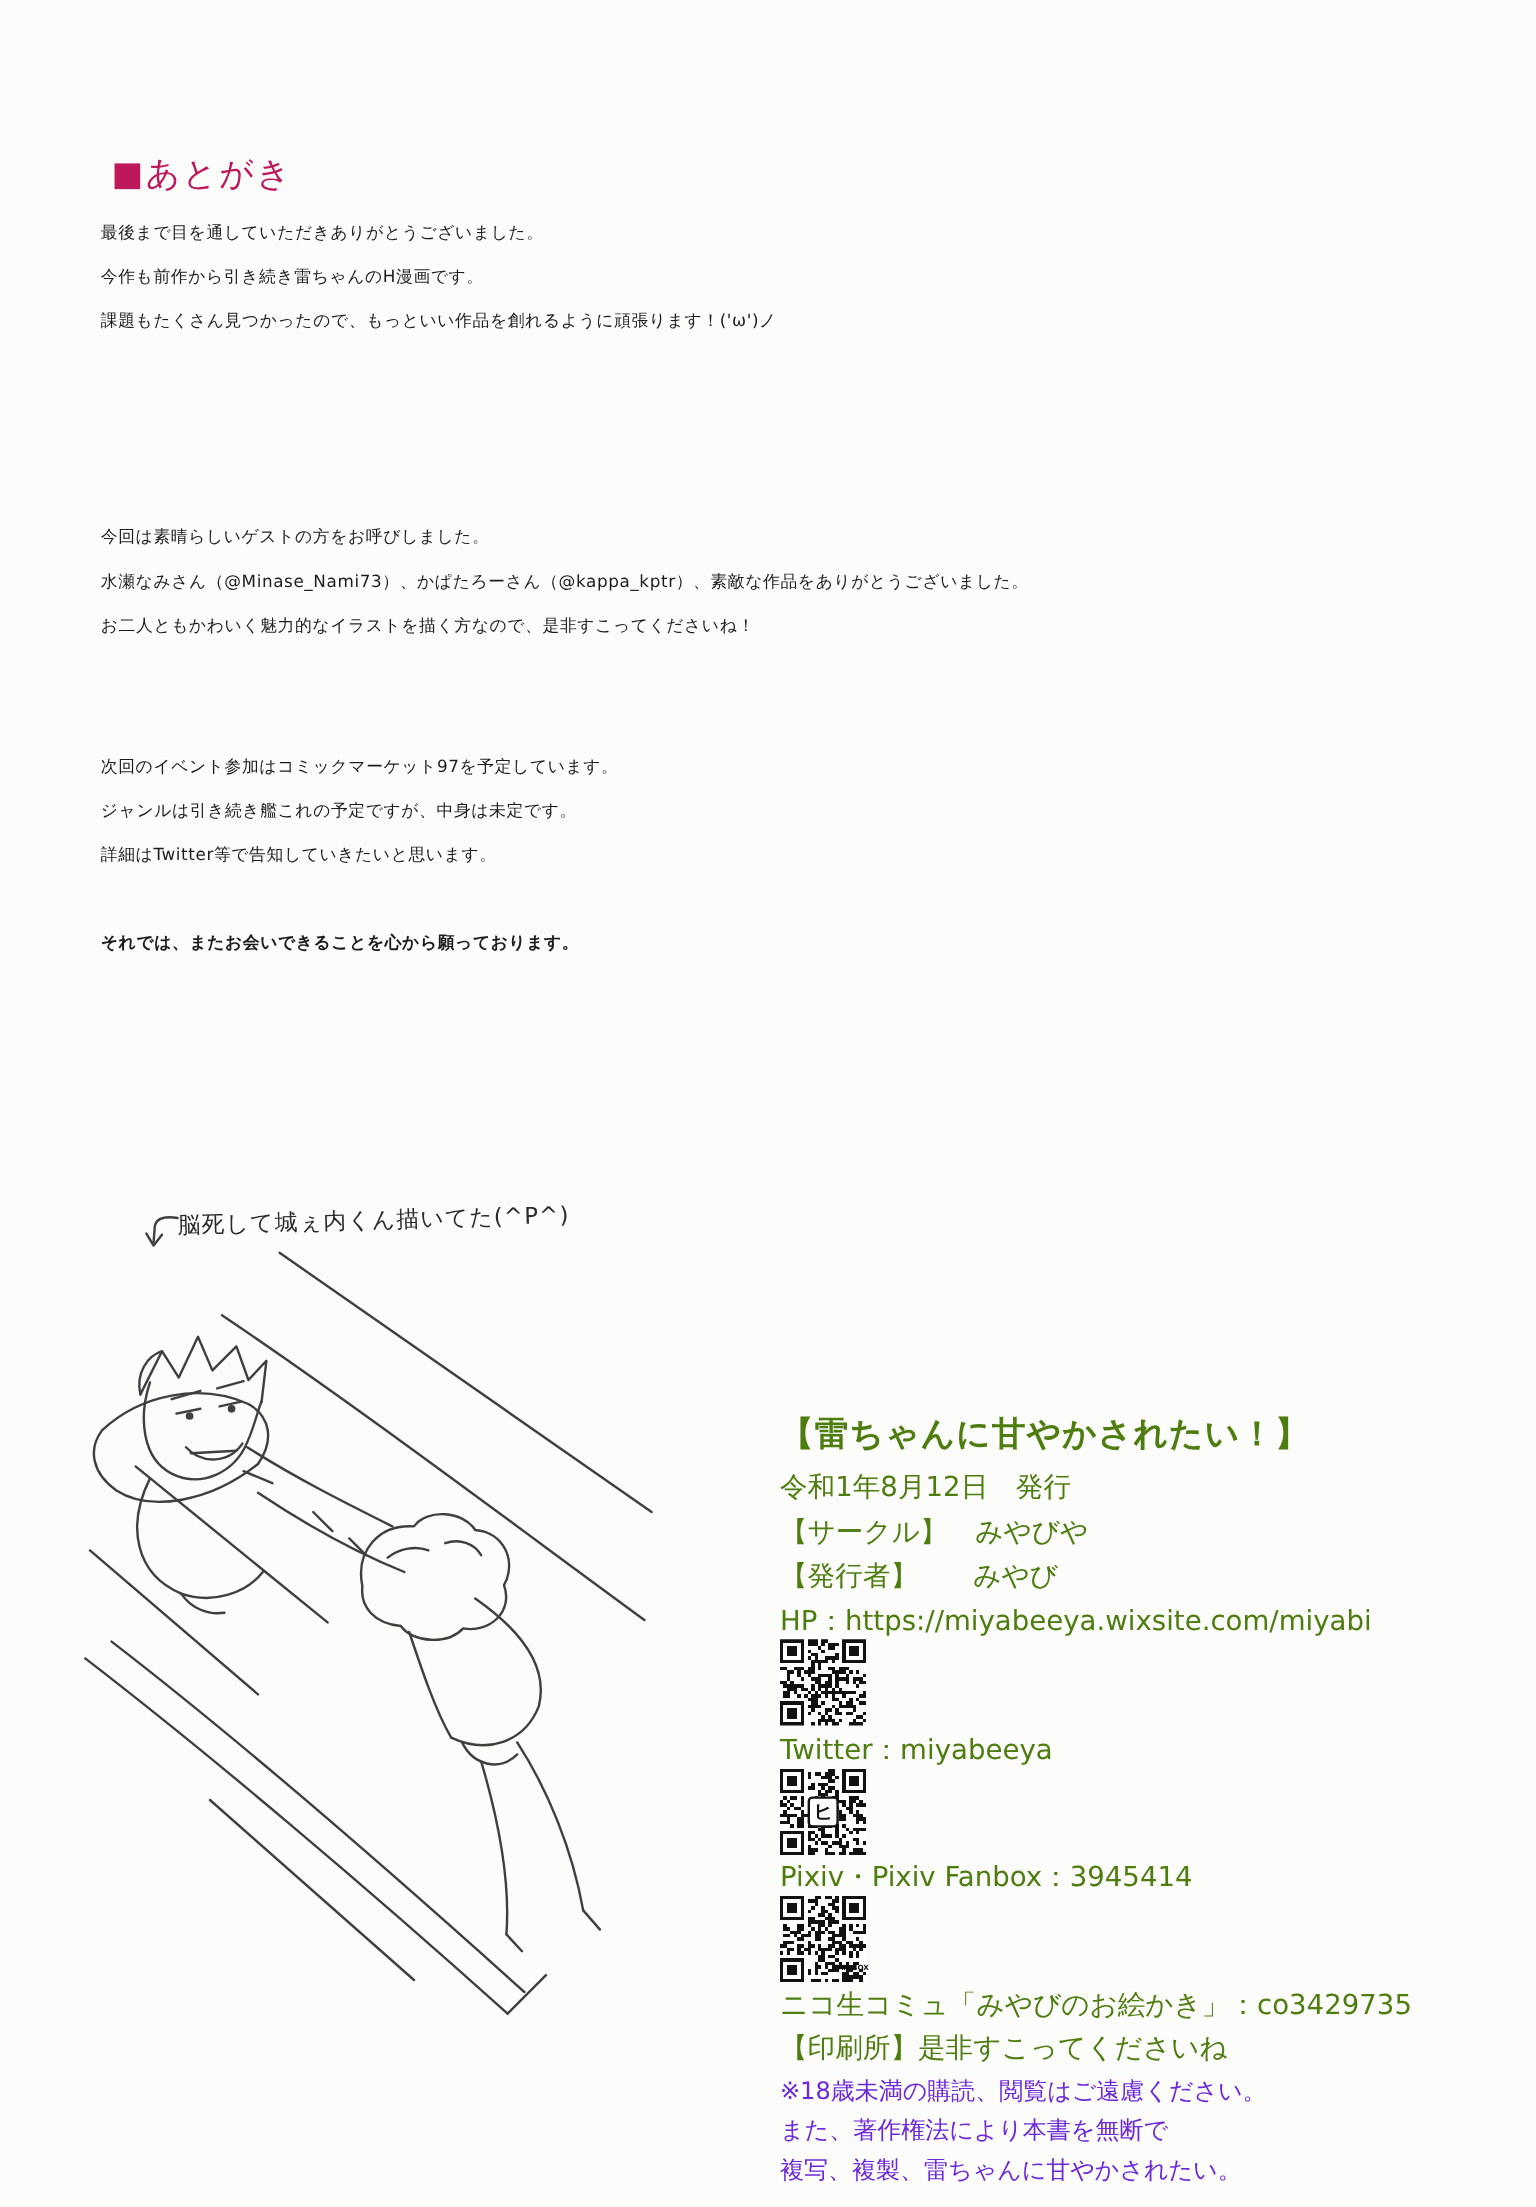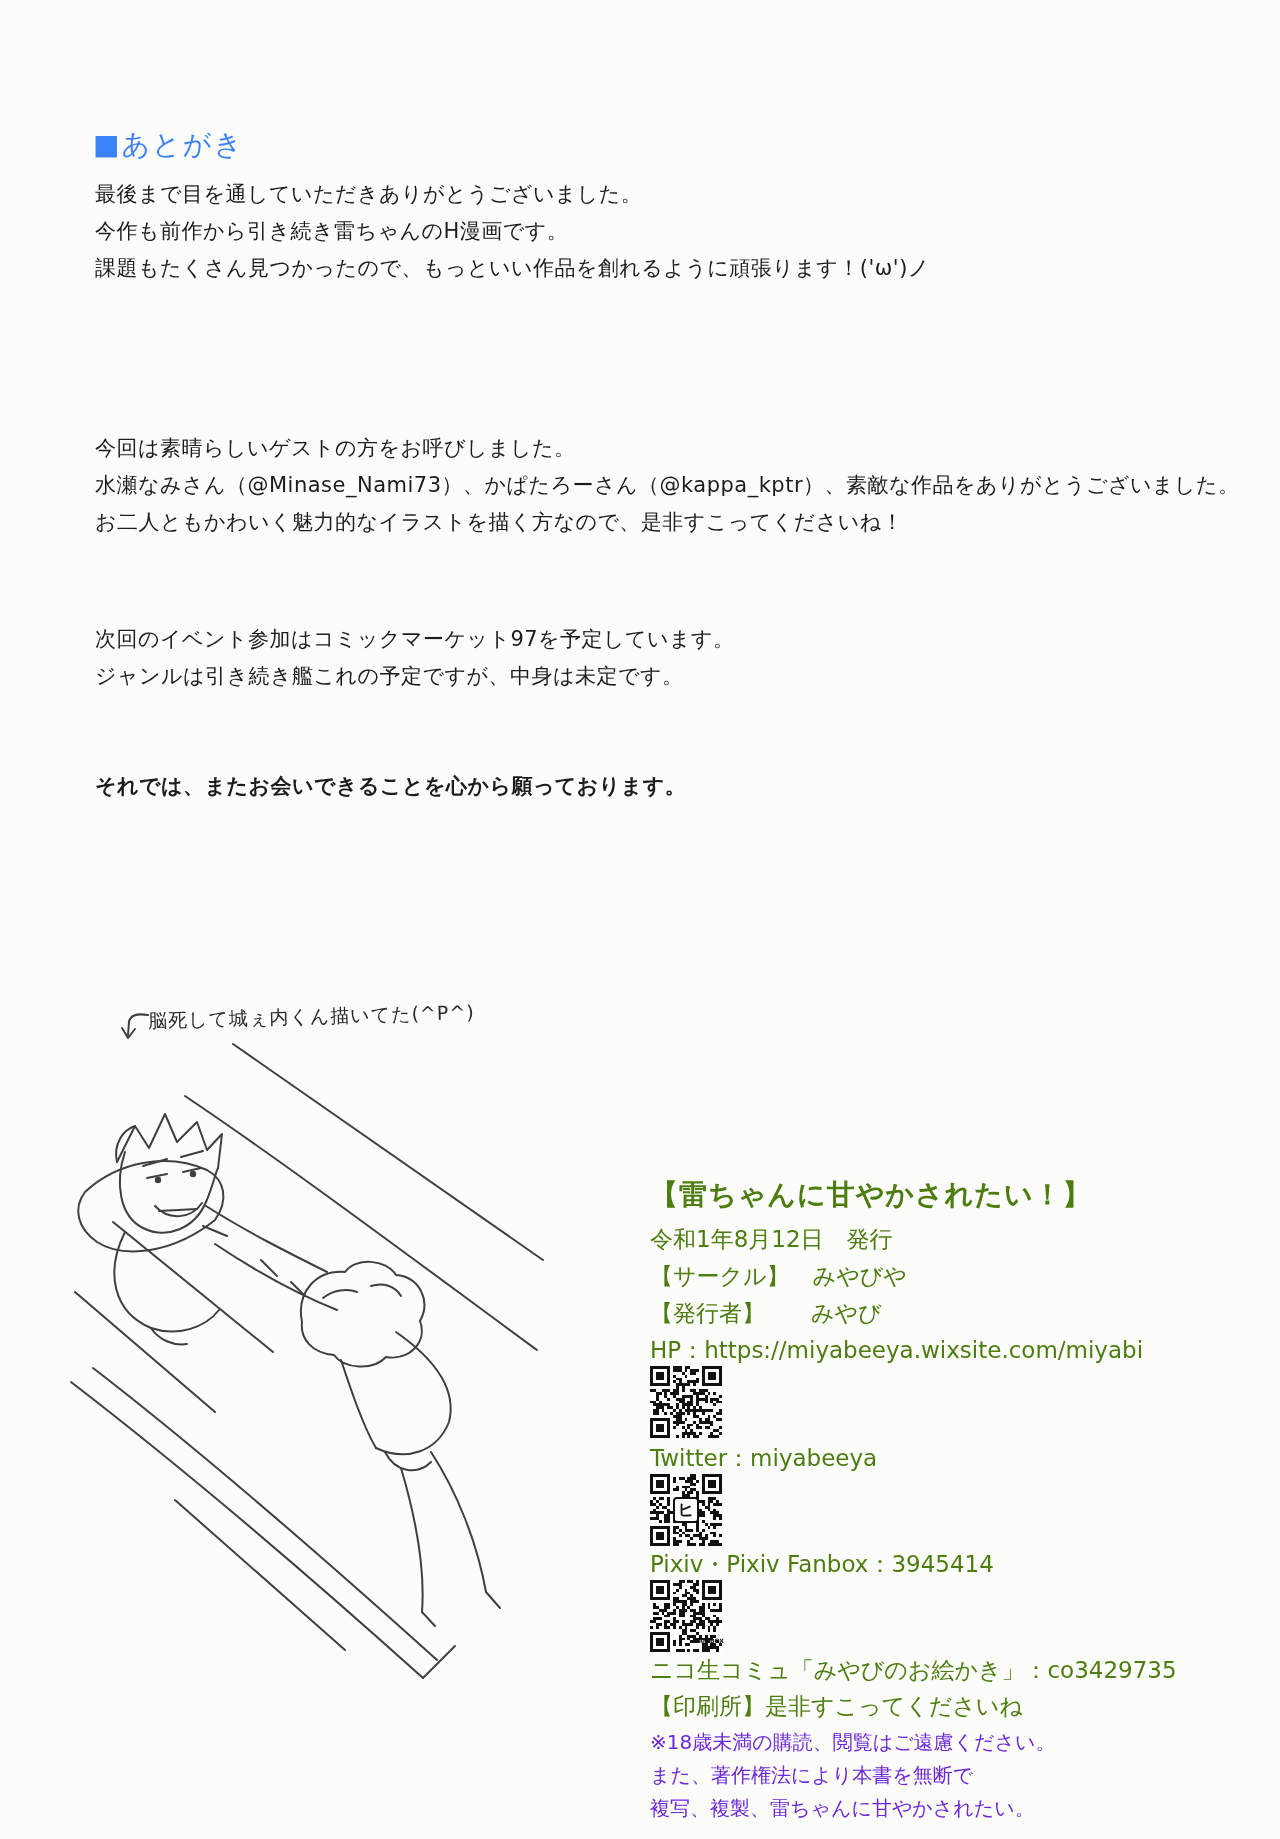--- a/index.html
+++ b/index.html
@@ -3,23 +3,23 @@
 <meta charset="utf-8">
 <style>
   html,body{margin:0;padding:0;}
   body{
     width:1280px;height:1839px;position:relative;overflow:hidden;
     background:#fcfcfb;color:#1c1c1c;
     font-family:"DejaVu Sans","Liberation Sans",sans-serif;
   }
   .abs{position:absolute;}
   .heading{
-    left:93px;top:126px;font-size:28px;letter-spacing:2px;color:#3b82f6;
+    left:93px;top:126px;font-size:28px;letter-spacing:2px;color:#be185d;
   }
-  .para{left:95px;font-size:21px;line-height:37px;letter-spacing:0.5px;white-space:nowrap;}
+  .para{left:84px;font-size:14px;line-height:37px;letter-spacing:0.5px;white-space:nowrap;}
   .para div{height:37px;}
   #para1{top:176px;}
   #para2{top:430px;}
   #para3{top:621px;}
   #para4{top:768px;font-weight:bold;}
 
   
   .sketch-wrap{left:55px;top:1030px;width:490px;height:720px;}
   .sketch-caption{
     left:148px;top:1004px;font-size:19px;letter-spacing:1px;color:#2a2a2a;
@@ -73,20 +73,21 @@
 
 <div class="abs para" id="para2">
   <div>今回は素晴らしいゲストの方をお呼びしました。</div>
   <div>水瀬なみさん（@Minase_Nami73）、かぱたろーさん（@kappa_kptr）、素敵な作品をありがとうございました。</div>
   <div>お二人ともかわいく魅力的なイラストを描く方なので、是非すこってくださいね！</div>
 </div>
 
 <div class="abs para" id="para3">
   <div>次回のイベント参加はコミックマーケット97を予定しています。</div>
   <div>ジャンルは引き続き艦これの予定ですが、中身は未定です。</div>
+  <div>詳細はTwitter等で告知していきたいと思います。</div>
 </div>
 
 <div class="abs para" id="para4">
   <div>それでは、またお会いできることを心から願っております。</div>
 </div>
 
 <svg class="abs caption-arrow" viewBox="0 0 34 36">
   <path d="M32,7 C20,5 14,8 13,14 L12,27" class="sketch-stroke"></path>
   <path d="M6,20 L12,30 L19,21" class="sketch-stroke"></path>
 </svg>

